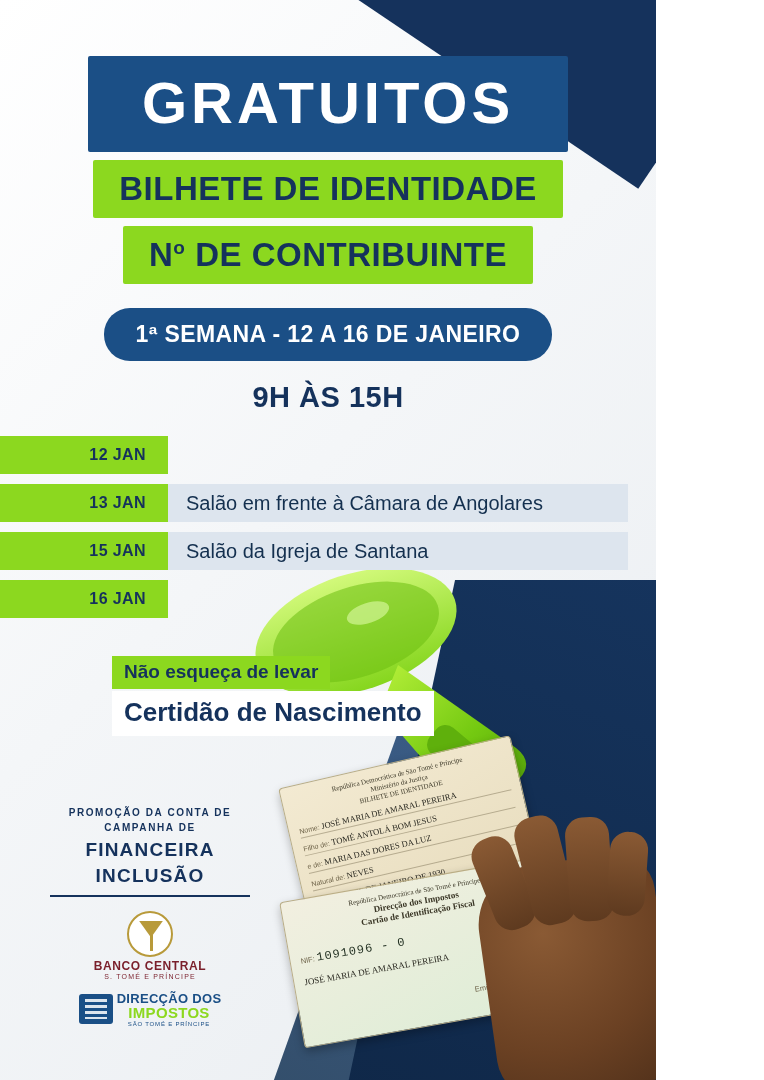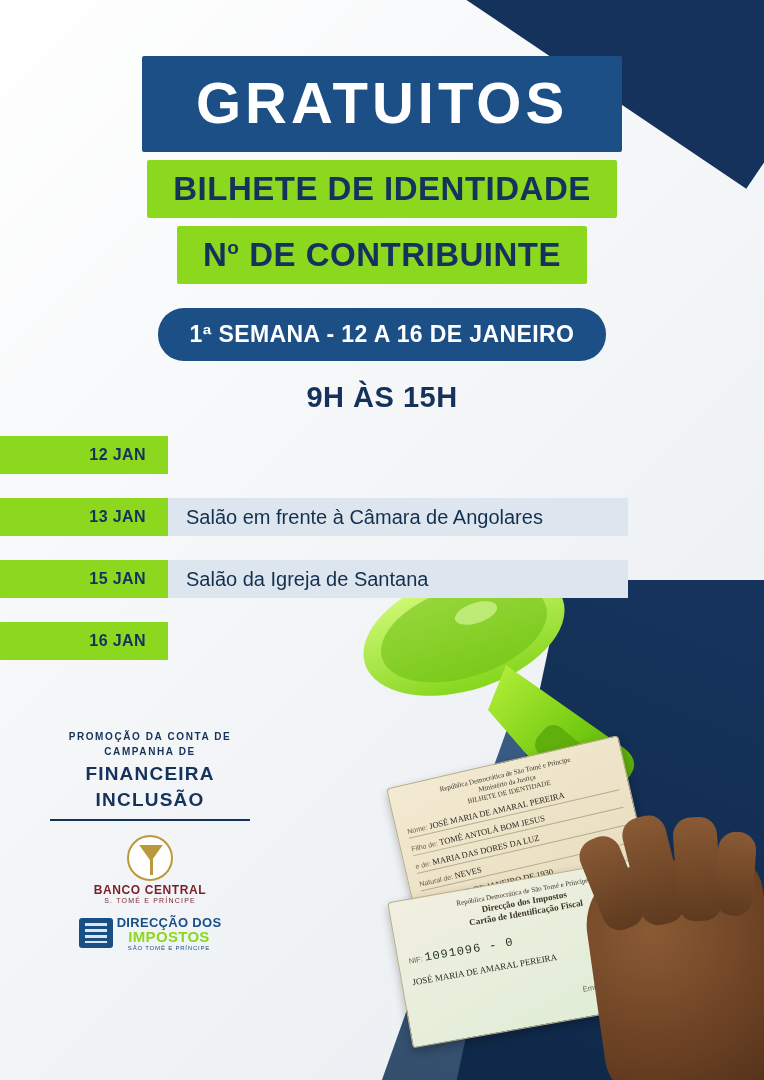--- a/index.html
+++ b/index.html
@@ -3,21 +3,21 @@
 <meta charset="utf-8">
 <style>
   * { box-sizing: border-box; margin: 0; padding: 0; }
   html, body {
     width: 764px; height: 1080px;
     font-family: "Liberation Sans", sans-serif;
     overflow: hidden;
   }
   .poster {
     position: relative;
-    width: 764px; height: 1080px;
+    width: 656px; height: 1080px;
     background: linear-gradient(135deg, #ffffff 0%, #f4f6f8 45%, #e9edf1 100%);
     overflow: hidden;
   }
   
   .corner-band {
     position: absolute;
     top: -60px; right: -150px;
     width: 420px; height: 300px;
     background: #15325c;
     transform: rotate(34deg);
@@ -110,21 +110,21 @@
     margin-top: 20px;
     letter-spacing: .5px;
   }
 
   
   .schedule { position: relative; z-index: 5; margin-top: 22px; }
   .srow {
     display: flex;
     align-items: stretch;
     height: 38px;
-    margin-bottom: 24px;
+    margin-bottom: 10px;
     width: 628px;
   }
   .sdate {
     width: 168px;
     background: #8cd81f;
     color: #15325c;
     font-weight: 800;
     font-size: 16px;
     display: flex;
     align-items: center;
@@ -291,20 +291,24 @@
     </div>
     <div class="srow">
       <div class="sdate">15 JAN</div>
       <div class="sloc">Salão da Igreja de Santana</div>
     </div>
     <div class="srow">
       <div class="sdate">16 JAN</div>
     </div>
   </div>
 
+  <div class="reminder">
+    <div class="r1">Não esqueça de levar</div><br>
+    <div class="r2">Certidão de Nascimento</div>
+  </div>
 
   <div class="footer">
     <div class="campanha">PROMOÇÃO DA CONTA DE</div>
     <div class="campanha">CAMPANHA DE</div>
     <div class="inclusao">FINANCEIRA</div>
     <div class="inclusao">INCLUSÃO</div>
     <div class="rule"></div>
 
     <div class="logo">
       <div class="logo-bc-mark"></div>

